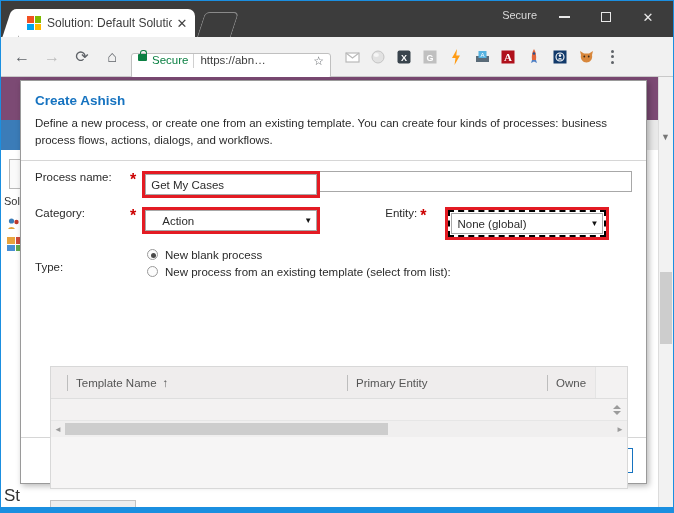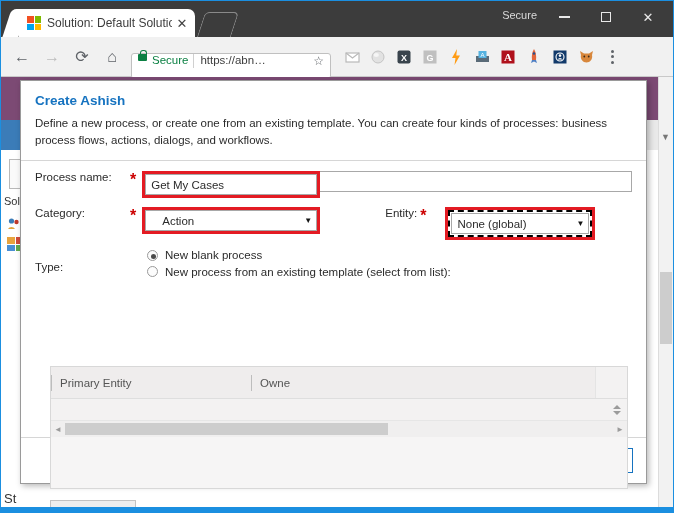--- a/index.html
+++ b/index.html
@@ -97,21 +97,21 @@
     border:1px solid #b9b9b9; background:#fafafa;}
   .crm-label{ position:absolute; left:3px; top:118px; font-size:11px; color:#333;}
   .crm-ic1{ position:absolute; left:6px; top:140px; width:14px; height:14px;}
   .crm-ic2{ position:absolute; left:6px; top:160px; width:16px; height:14px;
     display:grid; grid-template-columns:1fr 1fr; grid-template-rows:1fr 1fr; gap:1px;}
   .crm-ic2 i{display:block;}
   .crm-ic2 i:nth-child(1){background:#e8a33d;}
   .crm-ic2 i:nth-child(2){background:#cf4b3b;}
   .crm-ic2 i:nth-child(3){background:#4a8fd4;}
   .crm-ic2 i:nth-child(4){background:#5fa84e;}
-  .crm-status{ position:absolute; left:3px; bottom:6px; font-size:13px; color:#333;}
+  .crm-status{ position:absolute; left:3px; bottom:6px; font-size:17px; color:#333;}
   .page-sb{ position:absolute; right:0; top:0; width:15px; bottom:0; background:#f2f2f2;
      border-left:1px solid #dcdcdc;}
   .page-sb-arrow{ position:absolute; right:2px; top:55px; width:11px; height:11px;
      color:#777; font-size:9px; text-align:center; line-height:11px;}
   .page-sb-thumb{ position:absolute; right:1px; top:195px; width:12px; height:72px;
      background:#cdcdcd;}
 
   
   .dialog{
     position:absolute; left:19px; top:3px; width:627px; height:404px;
@@ -360,44 +360,49 @@
             <span class="redbox">
               <span class="sel" style="width:172px;padding-left:16px;">
                 <span>Action</span>
                 <span class="caret">▼</span>
               </span>
             </span>
             <span class="lbl" style="margin-left:65px;">Entity:</span>
             <span class="req">*</span>
             <span class="redbox" style="margin-left:19px;">
               <span class="dashfocus">
-                <span class="sel" style="width:138px;">
+                <span class="sel" style="width:152px;">
                   <span>None (global)</span>
                   <span class="caret">▼</span>
                 </span>
               </span>
             </span>
           </div>
 
           <div class="form-row" style="margin-top:9px; align-items:flex-start;">
             <span class="lbl" style="width:92px; margin-top:12px;">Type:</span>
             <span style="display:flex; flex-direction:column; gap:5px; margin-left:20px;">
-              <span style="display:flex; align-items:flex-end;">
+              <span style="display:flex; align-items:flex-start;">
                 <span class="radio on"></span>
                 <span class="radio-lbl">New blank process</span>
               </span>
               <span style="display:flex; align-items:flex-start;">
                 <span class="radio"></span>
                 <span class="radio-lbl">New process from an existing template (select from list):</span>
               </span>
             </span>
           </div>
 
           <div class="grid">
             <div class="grid-head">
+              <span class="gcol" style="padding-left:16px; width:296px;">
+                <span class="bar"></span>
+                <span>Template Name</span>
+                <span style="margin-left:6px;">↑</span>
+              </span>
               <span class="gcol" style="width:200px;">
                 <span class="bar"></span>
                 <span>Primary Entity</span>
               </span>
               <span class="gcol">
                 <span class="bar"></span>
                 <span>Owne</span>
               </span>
               <span class="gh-blank"></span>
             </div>

